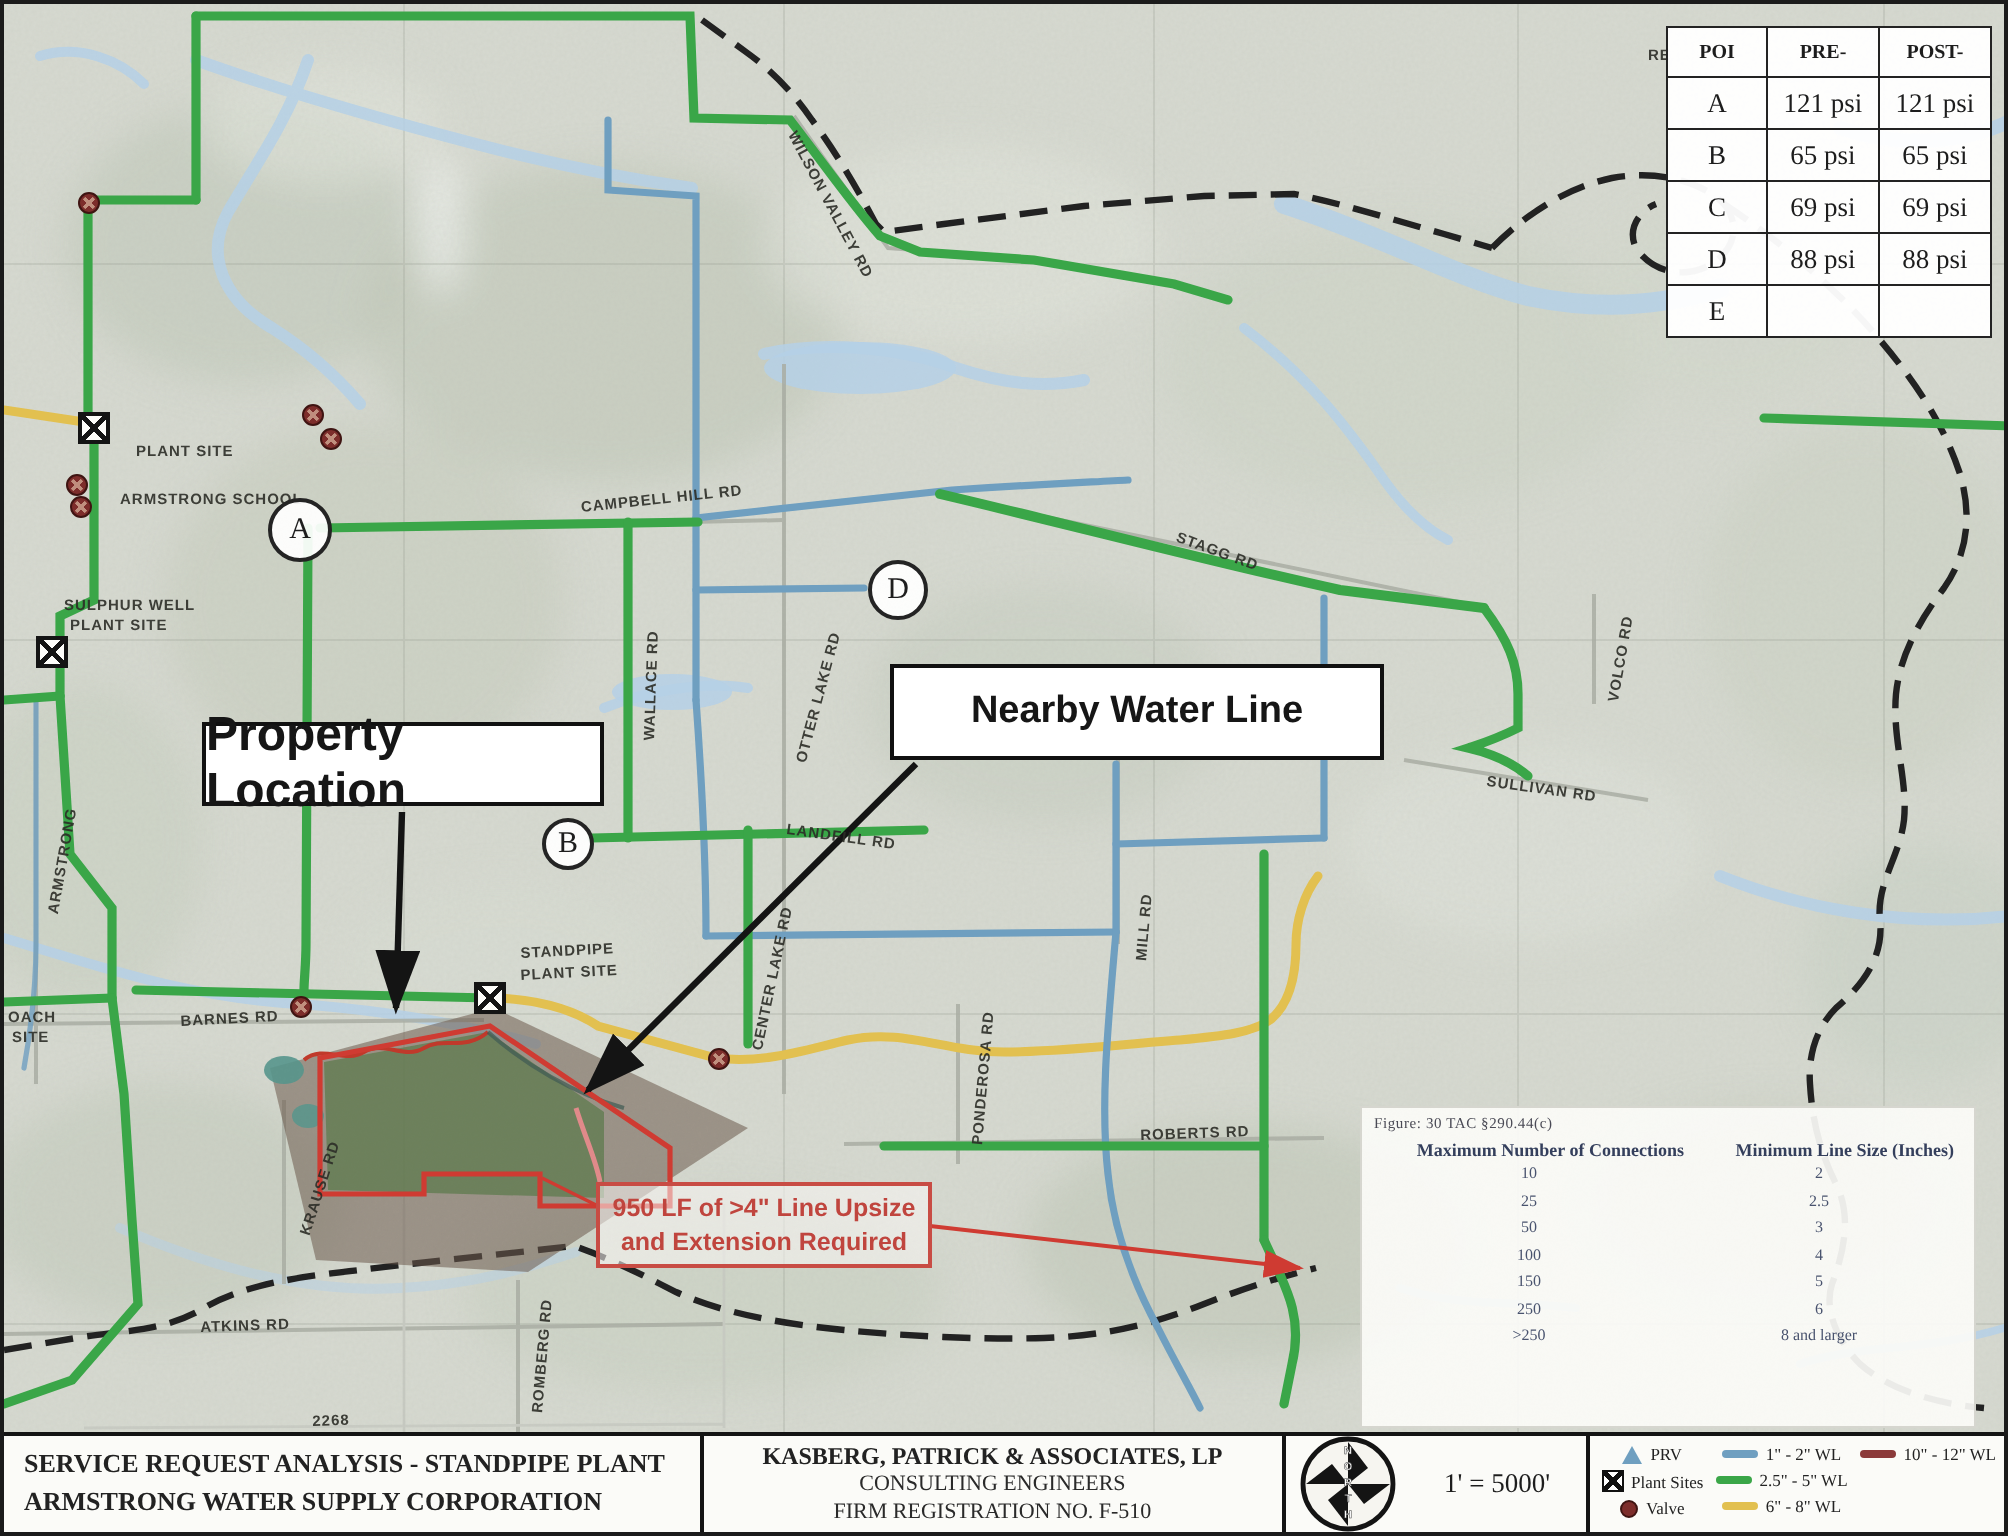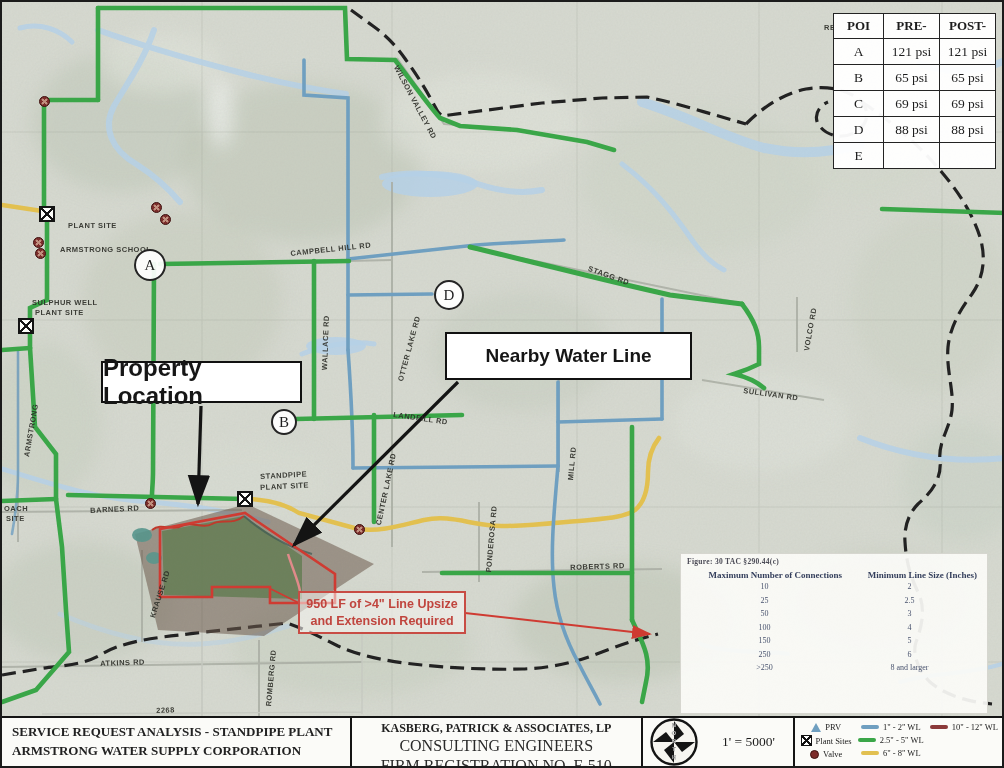--- a/index.html
+++ b/index.html
@@ -31,45 +31,45 @@
   #callout-nearby   { left:443px; top:330px; width:247px; height:48px; font-size:19px; font-weight:700; }
 
   #upsize-box { position:absolute; left:296px; top:589px; width:168px; height:43px; border:2px solid #c84c44;
     background:rgba(252,248,246,.55); color:#c0453e; font-size:12.5px; line-height:1.3; font-weight:600;
     display:flex; flex-direction:column; align-items:center; justify-content:center; text-align:center; }
 
   
   #pressure-table { position:absolute; left:831px; top:11px; border-collapse:collapse; background:rgba(255,255,255,.96); }
   #pressure-table th, #pressure-table td { border:1.6px solid #232323; font-family:"Liberation Serif",serif;
     text-align:center; color:#1d1d1d; }
-  #pressure-table th { width:56px; height:25px; font-size:13px; font-weight:700; }
+  #pressure-table th { width:56px; height:25px; font-size:10px; font-weight:700; }
   #pressure-table th:first-child { width:50px; }
   #pressure-table td { height:26px; font-size:13.5px; }
 
   
   #conn-table { position:absolute; left:678px; top:551px; width:308px; height:161px;
     background:rgba(251,251,248,.93); border:1px solid #d6d6cf; padding:3px 6px; font-family:"Liberation Serif",serif; }
-  #conn-caption { font-size:7.5px; color:#4a4a55; letter-spacing:.3px;font-weight:bold; }
+  #conn-caption { font-size:7.5px; color:#4a4a55; letter-spacing:.3px; }
   #conn-head { display:flex; margin-top:4px; }
   #conn-head div { font-size:9px; font-weight:700; color:#343f5c; text-align:right; line-height:1.15; }
   #conn-head div:first-child { width:155px; }
   #conn-head div:last-child  { width:135px; }
   .conn-row { display:flex; }
   .conn-row div { font-size:8px; color:#49536e; text-align:center; line-height:13.5px; }
   .conn-row div:first-child { width:155px; }
   .conn-row div:last-child  { width:135px; }
 
   
   #titlebar { position:absolute; left:0; bottom:0; width:100%; height:50px; border-top:2px solid #141414;
     background:#fbfbf8; display:flex; }
   #tb-left { width:356px; border-right:2px solid #141414; padding:5px 8px 0 10px; }
   #tb-left div { font-family:"Liberation Serif",serif; font-weight:700; font-size:13px; color:#222; line-height:1.45; }
   #tb-mid { width:296px; border-right:2px solid #141414; text-align:center; padding-top:3px; }
   #tb-mid .l1 { font-family:"Liberation Serif",serif; font-weight:700; font-size:12px; color:#222; }
-  #tb-mid .l2, #tb-mid .l3 { font-family:"Liberation Serif",serif; font-size:16px; color:#2a2a2a; line-height:1.25; }
+  #tb-mid .l2, #tb-mid .l3 { font-family:"Liberation Serif",serif; font-size:11px; color:#2a2a2a; line-height:1.25; }
   #tb-right { flex:1; display:flex; align-items:center; }
   #compass-wrap { width:62px; display:flex; justify-content:center; }
   #scale-text { width:88px; text-align:center; font-family:"Liberation Serif",serif; font-size:13.5px; color:#1d1d1d; }
   #legend { flex:1; height:100%; border-left:2px solid #141414; display:flex; gap:6px; padding:4px 4px 2px 6px; }
   .lg-col { display:flex; flex-direction:column; gap:3px;align-items:center; }
   .lg-row { display:flex; align-items:center; gap:4px; }
   .lg-label { font-family:"Liberation Serif",serif; font-size:8.5px; color:#222; white-space:nowrap; }
   .lg-swatch { width:18px; height:3.5px; border-radius:2px; flex:0 0 auto; }
   .lg-prv { width:0; height:0; border-left:5px solid transparent; border-right:5px solid transparent;
     border-bottom:9px solid #6f9fc0; }

